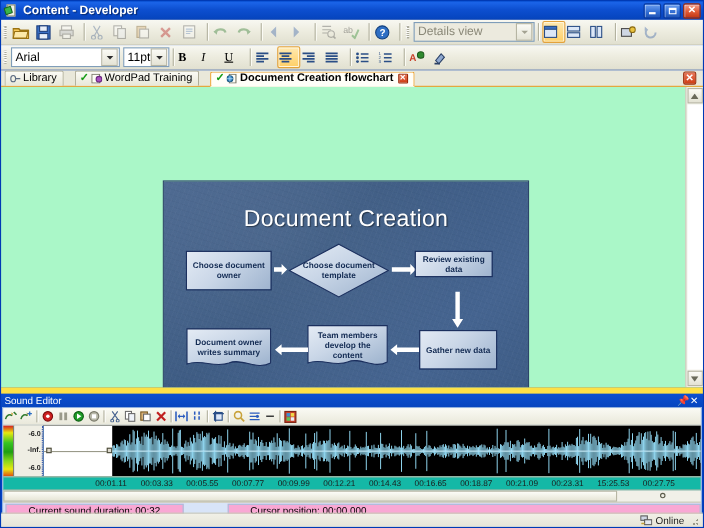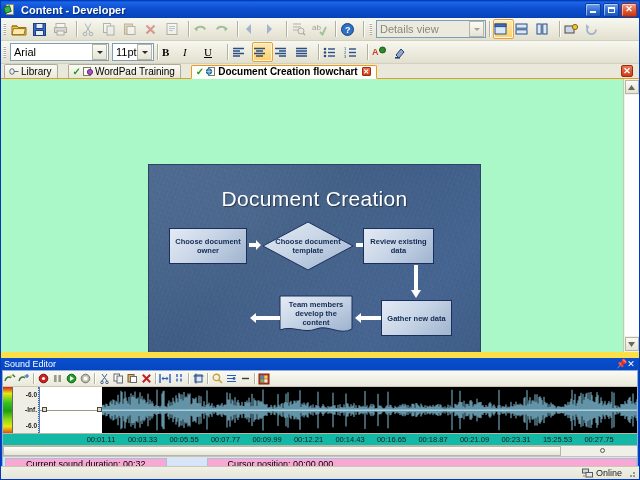--- a/index.html
+++ b/index.html
@@ -655,21 +655,21 @@
           </svg>
           <span class="lbl">Choose document template</span>
         </div>
 
         <div class="arrow" style="left:207px;top:74px;">
           <svg width="23" height="12" viewBox="0 0 23 12">
             <path d="M0 4 h17 v-3 l5 5 l-5 5 v-3 h-17 z" fill="#ffffff"></path>
           </svg>
         </div>
 
-        <div class="node rect" style="left:214px;top:63px;width:71px;height:36px;align-items:center;">
+        <div class="node rect" style="left:228px;top:63px;width:71px;height:24px;align-items:center;">
           <span>Review existing data</span>
         </div>
 
         <div class="arrow" style="left:261px;top:100px;">
           <svg width="12" height="34" viewBox="0 0 12 34">
             <path d="M4 0 h4 v25 h3 l-5 8 l-5 -8 h3 z" fill="#ffffff"></path>
           </svg>
         </div>
 
         <div class="node rect" style="left:232px;top:135px;width:71px;height:36px;">
@@ -695,20 +695,33 @@
           </svg>
           <span class="lbl">Team members develop the content</span>
         </div>
 
         <div class="arrow" style="left:100px;top:147px;">
           <svg width="31" height="12" viewBox="0 0 31 12">
             <path d="M31 4 h-24 v-3 l-6 5 l6 5 v-3 h24 z" fill="#ffffff"></path>
           </svg>
         </div>
 
+        <div class="docshape" style="left:20px;top:133px;width:78px;height:40px;">
+          <svg width="78" height="40" viewBox="0 0 78 40">
+            <defs>
+              <linearGradient id="gdoc2" x1="0" y1="0" x2="1" y2="1">
+                <stop offset="0" stop-color="#e5ecf5"></stop>
+                  <stop offset=".45" stop-color="#c9d6e7"></stop>
+                  <stop offset="1" stop-color="#9cb2cd"></stop>
+              </linearGradient>
+            </defs>
+            <path d="M1 1 H77 V32 C64 39 51 27 39 32 C26 37 14 28 1 33 Z" fill="url(#gdoc2)" stroke="#1b2f5e"></path>
+          </svg>
+          <span class="lbl">Document owner writes summary</span>
+        </div>
 
       </div>
 
     </div>
 
     <div id="vscroll">
       <span class="sb">
         <svg width="7" height="5" viewBox="0 0 7 5">
             <path d="M3.5 0 L7 5 H0 Z" fill="#6a6a5a"></path>
           </svg>

